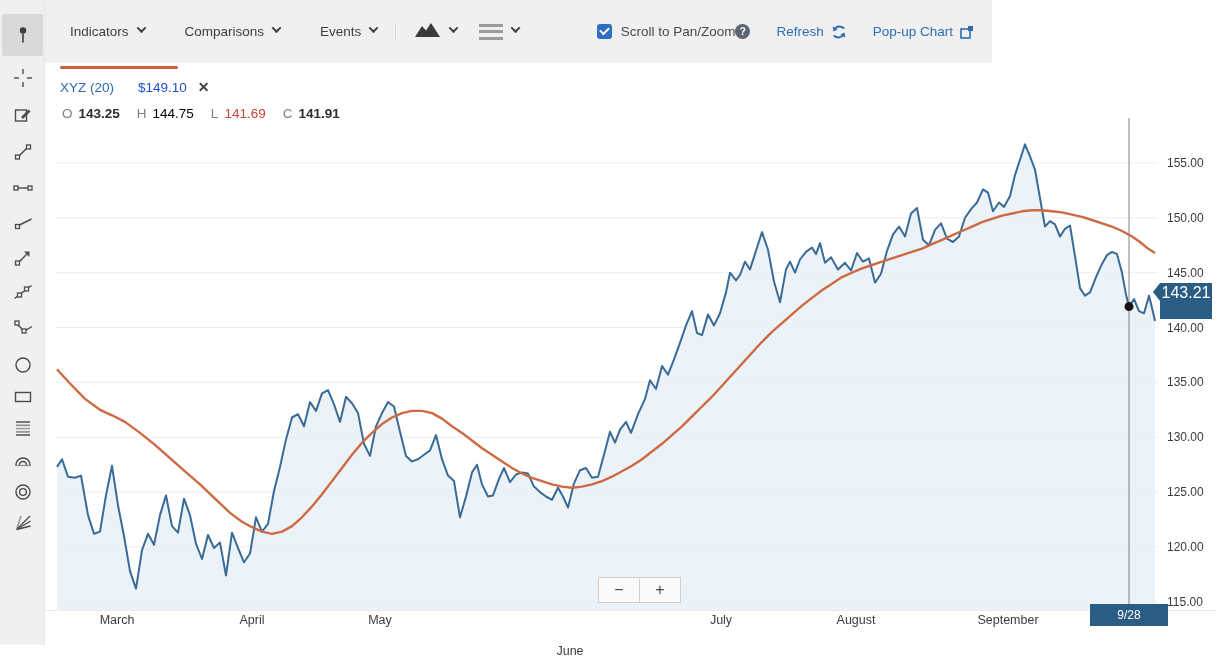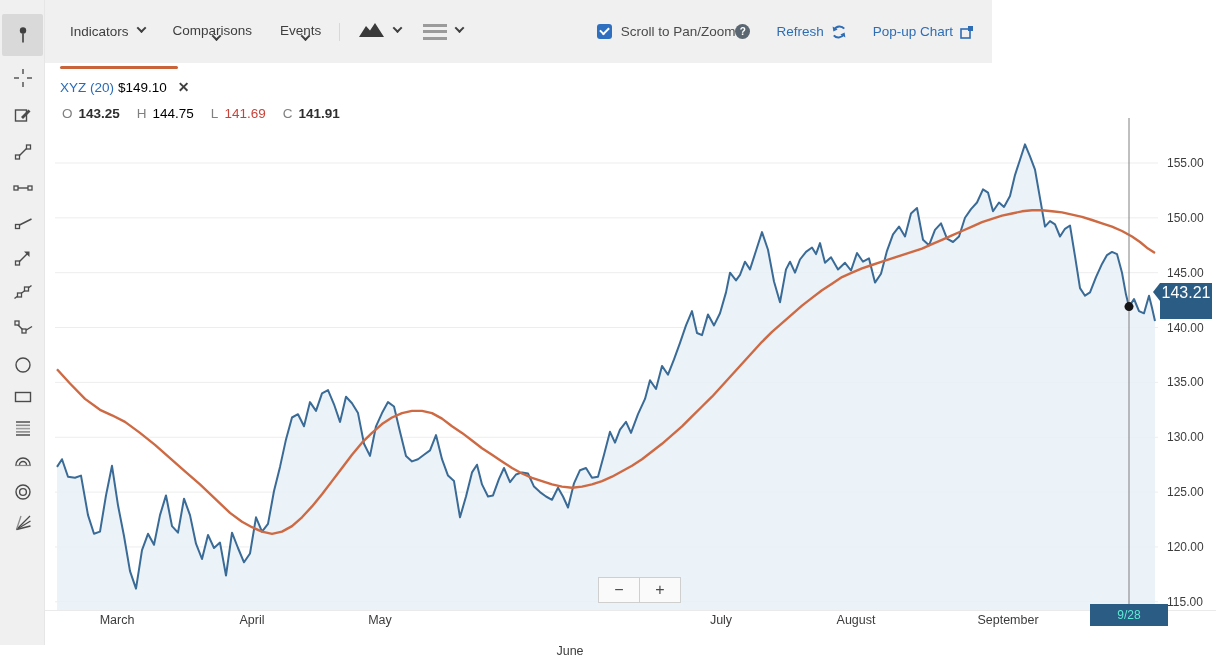--- a/index.html
+++ b/index.html
@@ -3,21 +3,21 @@
 <meta charset="utf-8">
 <style>
   * { margin:0; padding:0; box-sizing:border-box; }
   html,body { width:1216px; height:656px; }
   body { position:relative; font-family:"Liberation Sans", sans-serif; background:#fff; overflow:hidden; }
 
   
   .topbar { position:absolute; left:0; top:0; width:992px; height:63px; background:#f0f0f1; }
   .menus { position:absolute; left:70px; top:0; height:63px; display:flex; align-items:center; }
   .menu { display:flex; align-items:center; font-size:13.5px; color:#3e3e3e; cursor:pointer; }
-  .menu + .menu { margin-left:28px;flex-direction:column; }
+  .menu + .menu { margin-left:40px; }
   .chev { width:7px; height:7px; border-right:2px solid #3f3f3f; border-bottom:2px solid #3f3f3f; transform:rotate(45deg) translate(-1px,-1px); display:inline-block; margin-left:9px; margin-top:-4px; }
   .vsep { width:1px; height:18px; background:#d8d8d8; margin:0 14px 0 18px; }
   .iconbtn { display:flex; align-items:center; margin-left:4px; cursor:pointer; }
   .iconbtn + .iconbtn { margin-left:22px; }
   .hamb { width:24px; display:flex; flex-direction:column; gap:3.5px; }
   .hamb i { display:block; height:3px; background:#9b9b9b; }
 
   .right-cluster { position:absolute; right:18px; top:0; height:63px; display:flex; align-items:center; font-size:13.5px; }
   .checkbox { width:15px; height:15px; background:#2e6fc0; border-radius:3px; position:relative; margin-right:9px; cursor:pointer; }
   .checkbox::after { content:""; position:absolute; left:3.5px; top:3px; width:7px; height:4px; border-left:2px solid #fff; border-bottom:2px solid #fff; transform:rotate(-45deg); }
@@ -29,36 +29,36 @@
 
   
   .sidebar { position:absolute; left:0; top:0; width:45px; height:645px; background:#f0f0f1; border-right:1px solid #e6e6e6; z-index:5; }
   .tool { position:absolute; left:5px; width:35px; height:34px; display:flex; align-items:center; justify-content:center; cursor:pointer; }
   .tool.selected { background:#d9d9d9; border-radius:2px; left:2px; width:41px; height:42px; }
 
   
   .tab-underline { position:absolute; left:60px; top:66px; width:118px; height:3px; background:#c96339; border-radius:2px; }
   .tabrow { position:absolute; left:60px; top:79px; font-size:13.5px; display:flex; align-items:center; cursor:pointer; }
   .tab-symbol { color:#2a6bb7; }
-  .tab-price { color:#000000; margin-left:4px;text-align:center; }
+  .tab-price { color:#1d4ed8; margin-left:24px;text-align:center; }
   .tab-close { color:#3f3f3f; font-weight:bold; margin-left:11px; font-size:14px; cursor:pointer; }
   .ohlcrow { position:absolute; left:62px; top:106px; font-size:13.5px; display:flex; align-items:center; color:#808080; }
   .ohlcrow .lbl { margin-right:6px; }
   .ohlcrow .val { margin-right:17px; }
   .v-dark { color:#2e2e2e; font-weight:bold; }
   .v-green { color:#000000; }
   .v-red { color:#c8433a; }
 
   
   #chart { position:absolute; left:0; top:0; }
   .ylab { position:absolute; left:1167px; font-size:12px; color:#3c3c3c; transform:translateY(-50%); }
   .xlab { position:absolute; top:613px; font-size:12.5px; color:#3c3c3c; transform:translateX(-50%); }
   .price-badge { position:absolute; left:1160px; width:52px; height:36px; background:#2b5c84; color:#fff; font-size:16px; line-height:19px; text-align:center; }
   .price-badge::before { content:""; position:absolute; left:-7px; top:0; border-top:9.5px solid transparent; border-bottom:9.5px solid transparent; border-right:7px solid #2b5c84; }
-  .date-badge { position:absolute; left:1090px; top:604px; width:78px; height:22px; background:#2b5c84; color:#5eead4; font-size:12px; line-height:22px; text-align:center; }
+  .date-badge { position:absolute; left:1090px; top:604px; width:78px; height:22px; background:#2b5c84; color:#ffffff; font-size:12px; line-height:22px; text-align:center; }
 
   .zoomctl { position:absolute; left:598px; top:577px; display:flex; }
   .zbtn { width:42px; height:26px; background:#fafafa; border:1px solid #cfcfcf; color:#4a4a4a; font-size:16px; line-height:24px; text-align:center; cursor:pointer; }
   .zbtn + .zbtn { margin-left:-1px; }
 </style>
 </head>
 <body>
 
 <svg id="chart" width="1216" height="656" viewBox="0 0 1216 656">
     <line x1="55" x2="1158" y1="163" y2="163" stroke="#ededed" stroke-width="1"></line>

